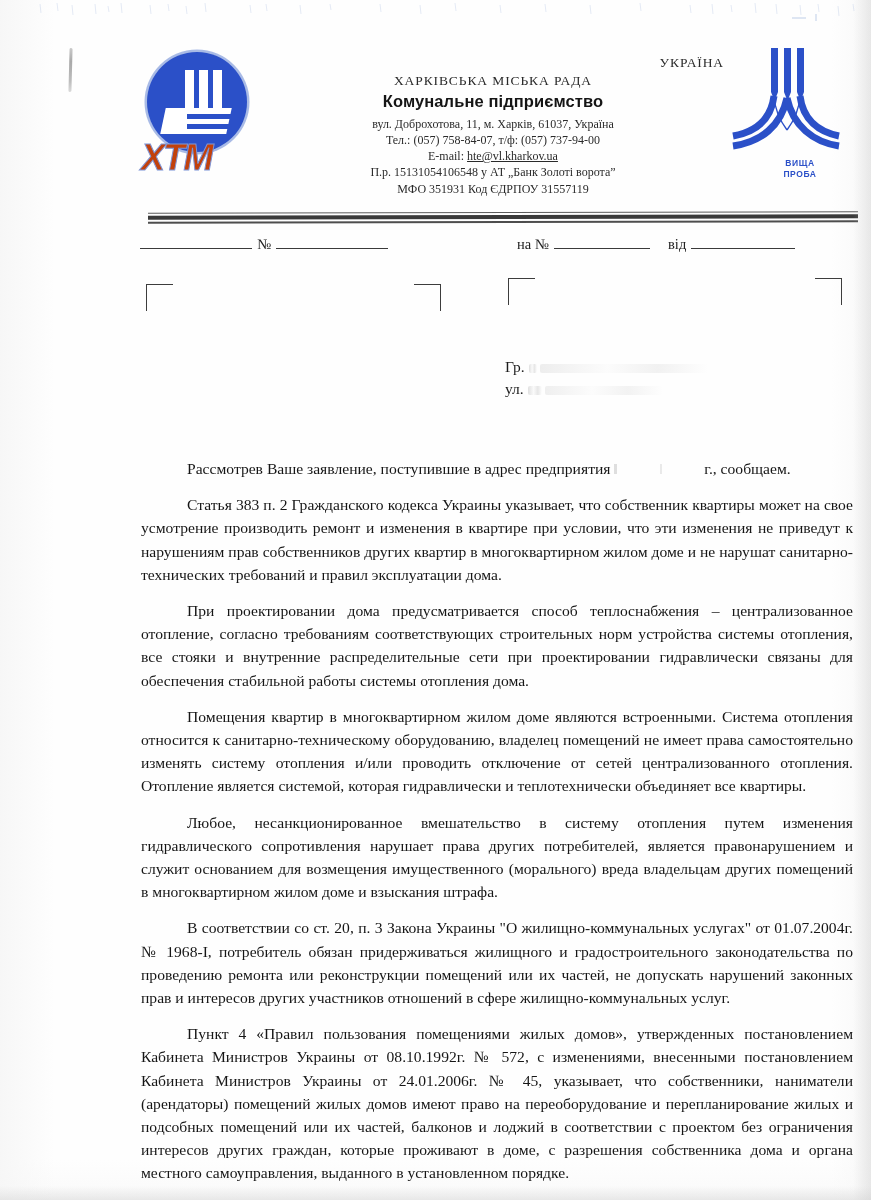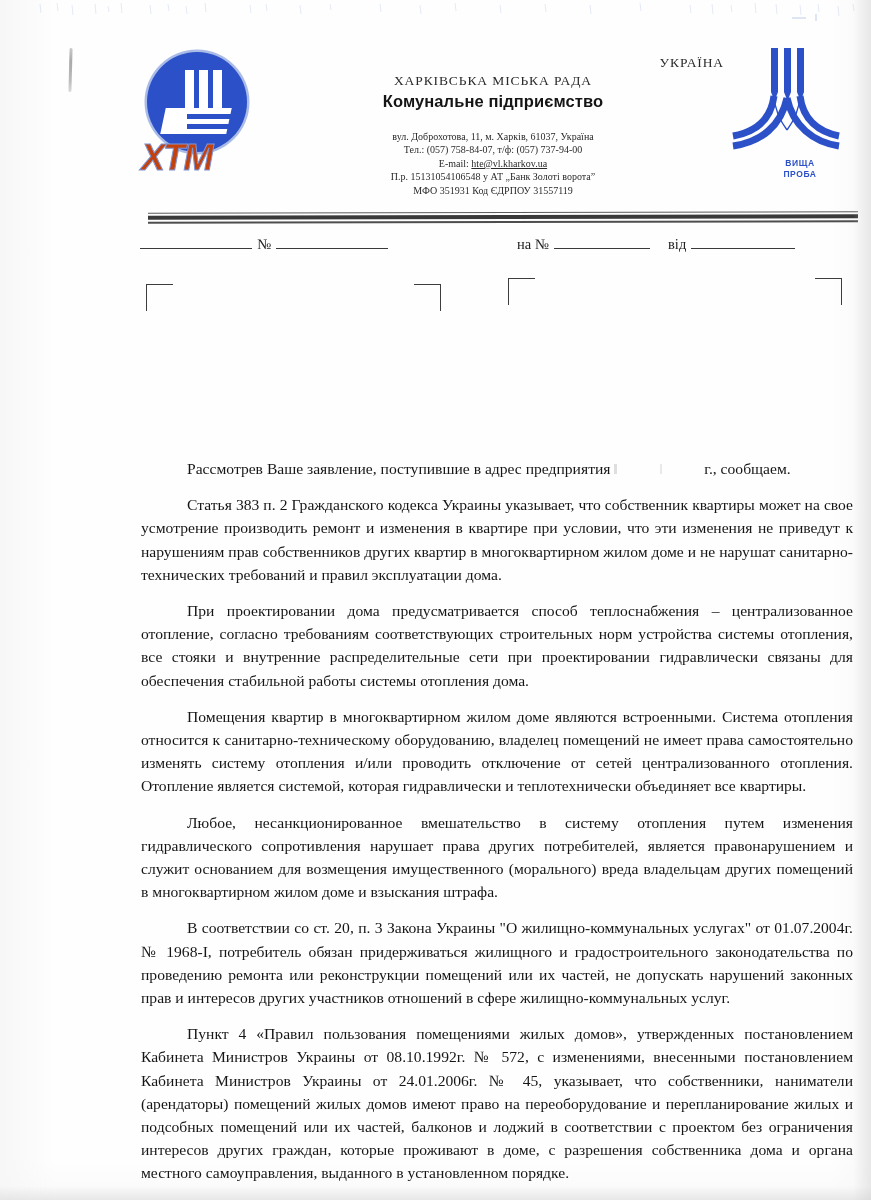--- a/index.html
+++ b/index.html
@@ -165,22 +165,22 @@
     color: #151515;
   }
   .lh-l4 {
     font-size: 21.5px;
     font-weight: 700;
     line-height: 1.3;
     letter-spacing: .3px;
     color: #111111;
   }
   .lh-contact {
-    margin-top: 16px;
-    font-size: 10px;
+    margin-top: 2px;
+    font-size: 12px;
     line-height: 1.36;
     color: #2a2a2a;
   }
   .lh-contact .email-link {
     text-decoration: underline;
     color: #2a2a2a;
   }
 
   
   .rule-wrap {
@@ -405,20 +405,30 @@
       <span class="ref-blank b4"></span>
     </div>
   </div>
 
   <div class="corner tl c-1"></div>
   <div class="corner tr c-2"></div>
   <div class="corner tl c-3"></div>
   <div class="corner tr c-4"></div>
 
   <div class="addressee">
+    <div>
+      <span>Гр.</span>
+      <span class="smudge" style="width:8px"></span>
+      <span class="smudge" style="width:168px;opacity:.55"></span>
+    </div>
+    <div>
+      <span>ул.</span>
+      <span class="smudge" style="width:14px"></span>
+      <span class="smudge" style="width:118px;opacity:.5"></span>
+    </div>
   </div>
 
   <div class="body-text">
     <p>
       <span>Рассмотрев Ваше заявление, поступившие в адрес предприятия</span>
       <span class="inline-redact"></span>
       <span>г., сообщаем.</span>
     </p>
     <p>Статья 383 п. 2 Гражданского кодекса Украины указывает, что собственник квартиры может на свое усмотрение производить ремонт и изменения в квартире при условии, что эти изменения не приведут к нарушениям прав собственников других квартир в многоквартирном жилом доме и не нарушат санитарно-технических требований и правил эксплуатации дома.</p>
     <p>При проектировании дома предусматривается способ теплоснабжения – централизованное отопление, согласно требованиям соответствующих строительных норм устройства системы отопления, все стояки и внутренние распределительные сети при проектировании гидравлически связаны для обеспечения стабильной работы системы отопления дома.</p>

